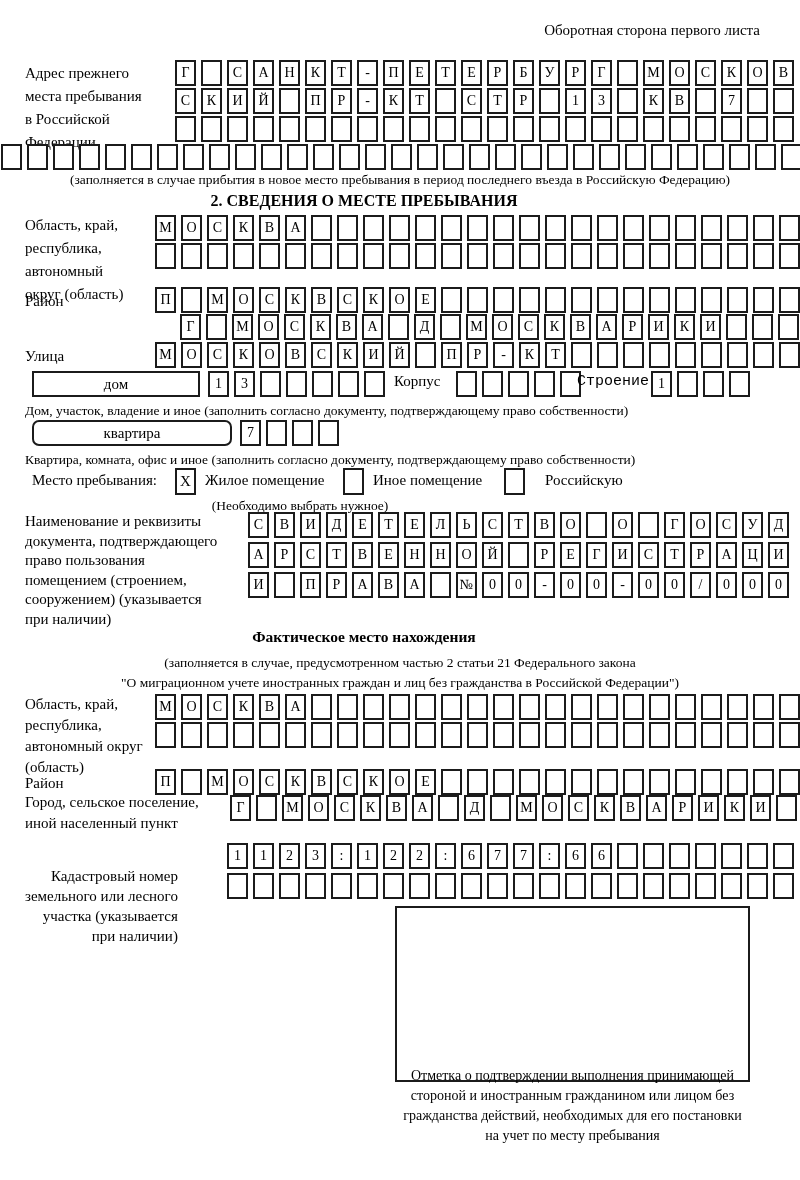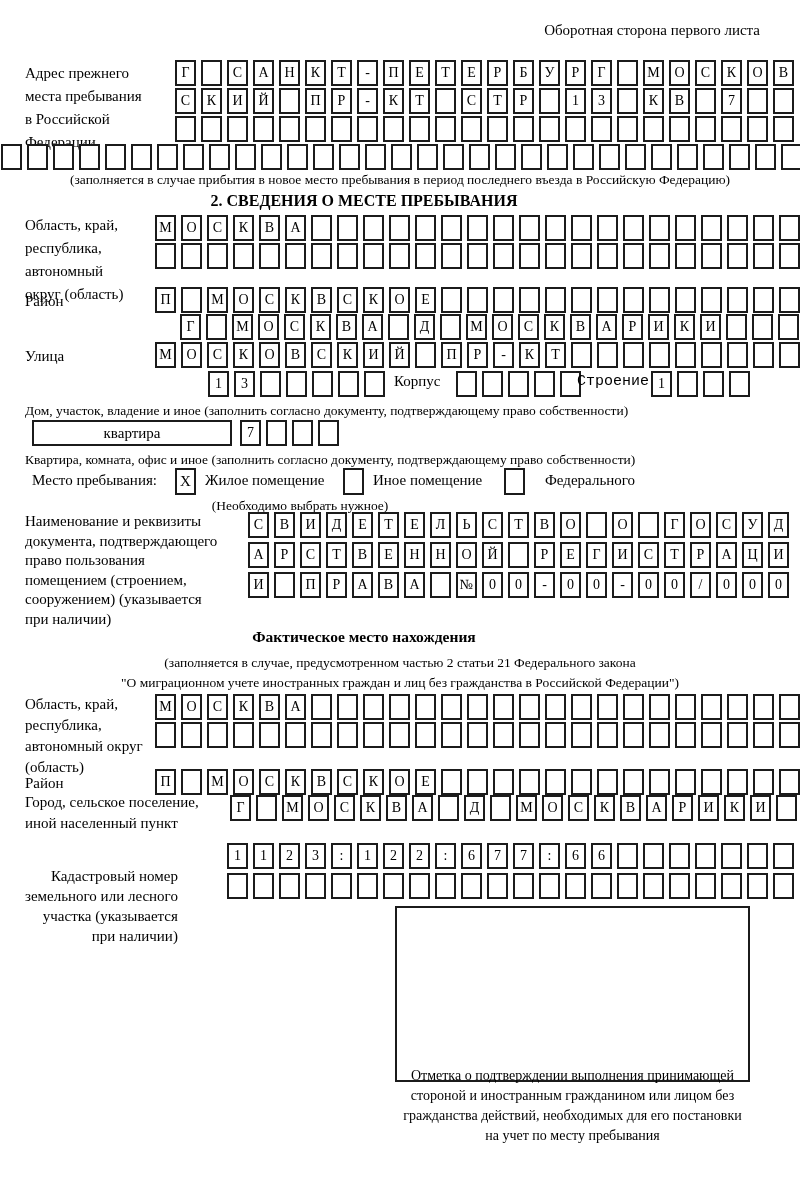--- a/index.html
+++ b/index.html
@@ -288,20 +288,21 @@
       <span class="cell"></span>
       <span class="cell"></span>
       <span class="cell"></span>
       <span class="cell"></span>
       <span class="cell"></span>
       <span class="cell"></span>
       <span class="cell"></span>
       <span class="cell"></span>
     </div>
 
+  <div class="wbox" style="left:32px;top:371px;width:168px;height:26px;">дом</div>
   <div class="cells" style="left:208px;top:371px;">
       <span class="cell">1</span>
       <span class="cell">3</span>
       <span class="cell"></span>
       <span class="cell"></span>
       <span class="cell"></span>
       <span class="cell"></span>
       <span class="cell"></span>
     </div>
   <div class="abs" style="left:394px;top:373px;font-size:15px;">Корпус</div>
@@ -314,36 +315,36 @@
     </div>
   <div class="abs" style="left:577px;top:373px;font-size:15px;font-family:Liberation Mono, monospace;">Строение</div>
   <div class="cells" style="left:651px;top:371px;">
       <span class="cell">1</span>
       <span class="cell"></span>
       <span class="cell"></span>
       <span class="cell"></span>
     </div>
   <div class="cap" style="left:25px;top:401px;">Дом, участок, владение и иное (заполнить согласно документу, подтверждающему право собственности)</div>
 
-  <div class="wbox" style="left:32px;top:420px;width:200px;height:26px;">квартира</div>
+  <div class="wbox" style="left:32px;top:420px;width:200px;height:26px;border-radius:7px;">квартира</div>
   <div class="cells" style="left:240px;top:420px;">
       <span class="cell">7</span>
       <span class="cell"></span>
       <span class="cell"></span>
       <span class="cell"></span>
     </div>
   <div class="cap" style="left:25px;top:450px;">Квартира, комната, офис и иное (заполнить согласно документу, подтверждающему право собственности)</div>
 
   <div class="abs" style="left:32px;top:472px;font-size:15px;">Место пребывания:</div>
   <div class="chk" style="left:175px;top:468px;">X</div>
   <div class="abs" style="left:205px;top:472px;font-size:15px;">Жилое помещение</div>
   <div class="chk" style="left:343px;top:468px;"></div>
   <div class="abs" style="left:373px;top:472px;font-size:15px;">Иное помещение</div>
   <div class="chk" style="left:504px;top:468px;"></div>
-  <div class="abs" style="left:545px;top:472px;font-size:15px;">Федерального</div>
+  <div class="abs" style="left:545px;top:472px;font-size:15px;">Российскую</div>
   <div class="cap center" style="left:150px;top:496px;width:300px;">(Необходимо выбрать нужное)</div>
 
   <div class="lbl" style="left:25px;top:512px;line-height:19.5px;">
       <div>Наименование и реквизиты</div>
       <div>документа, подтверждающего</div>
       <div>право пользования</div>
       <div>помещением (строением,</div>
       <div>сооружением) (указывается</div>
       <div>при наличии)</div>
     </div>

